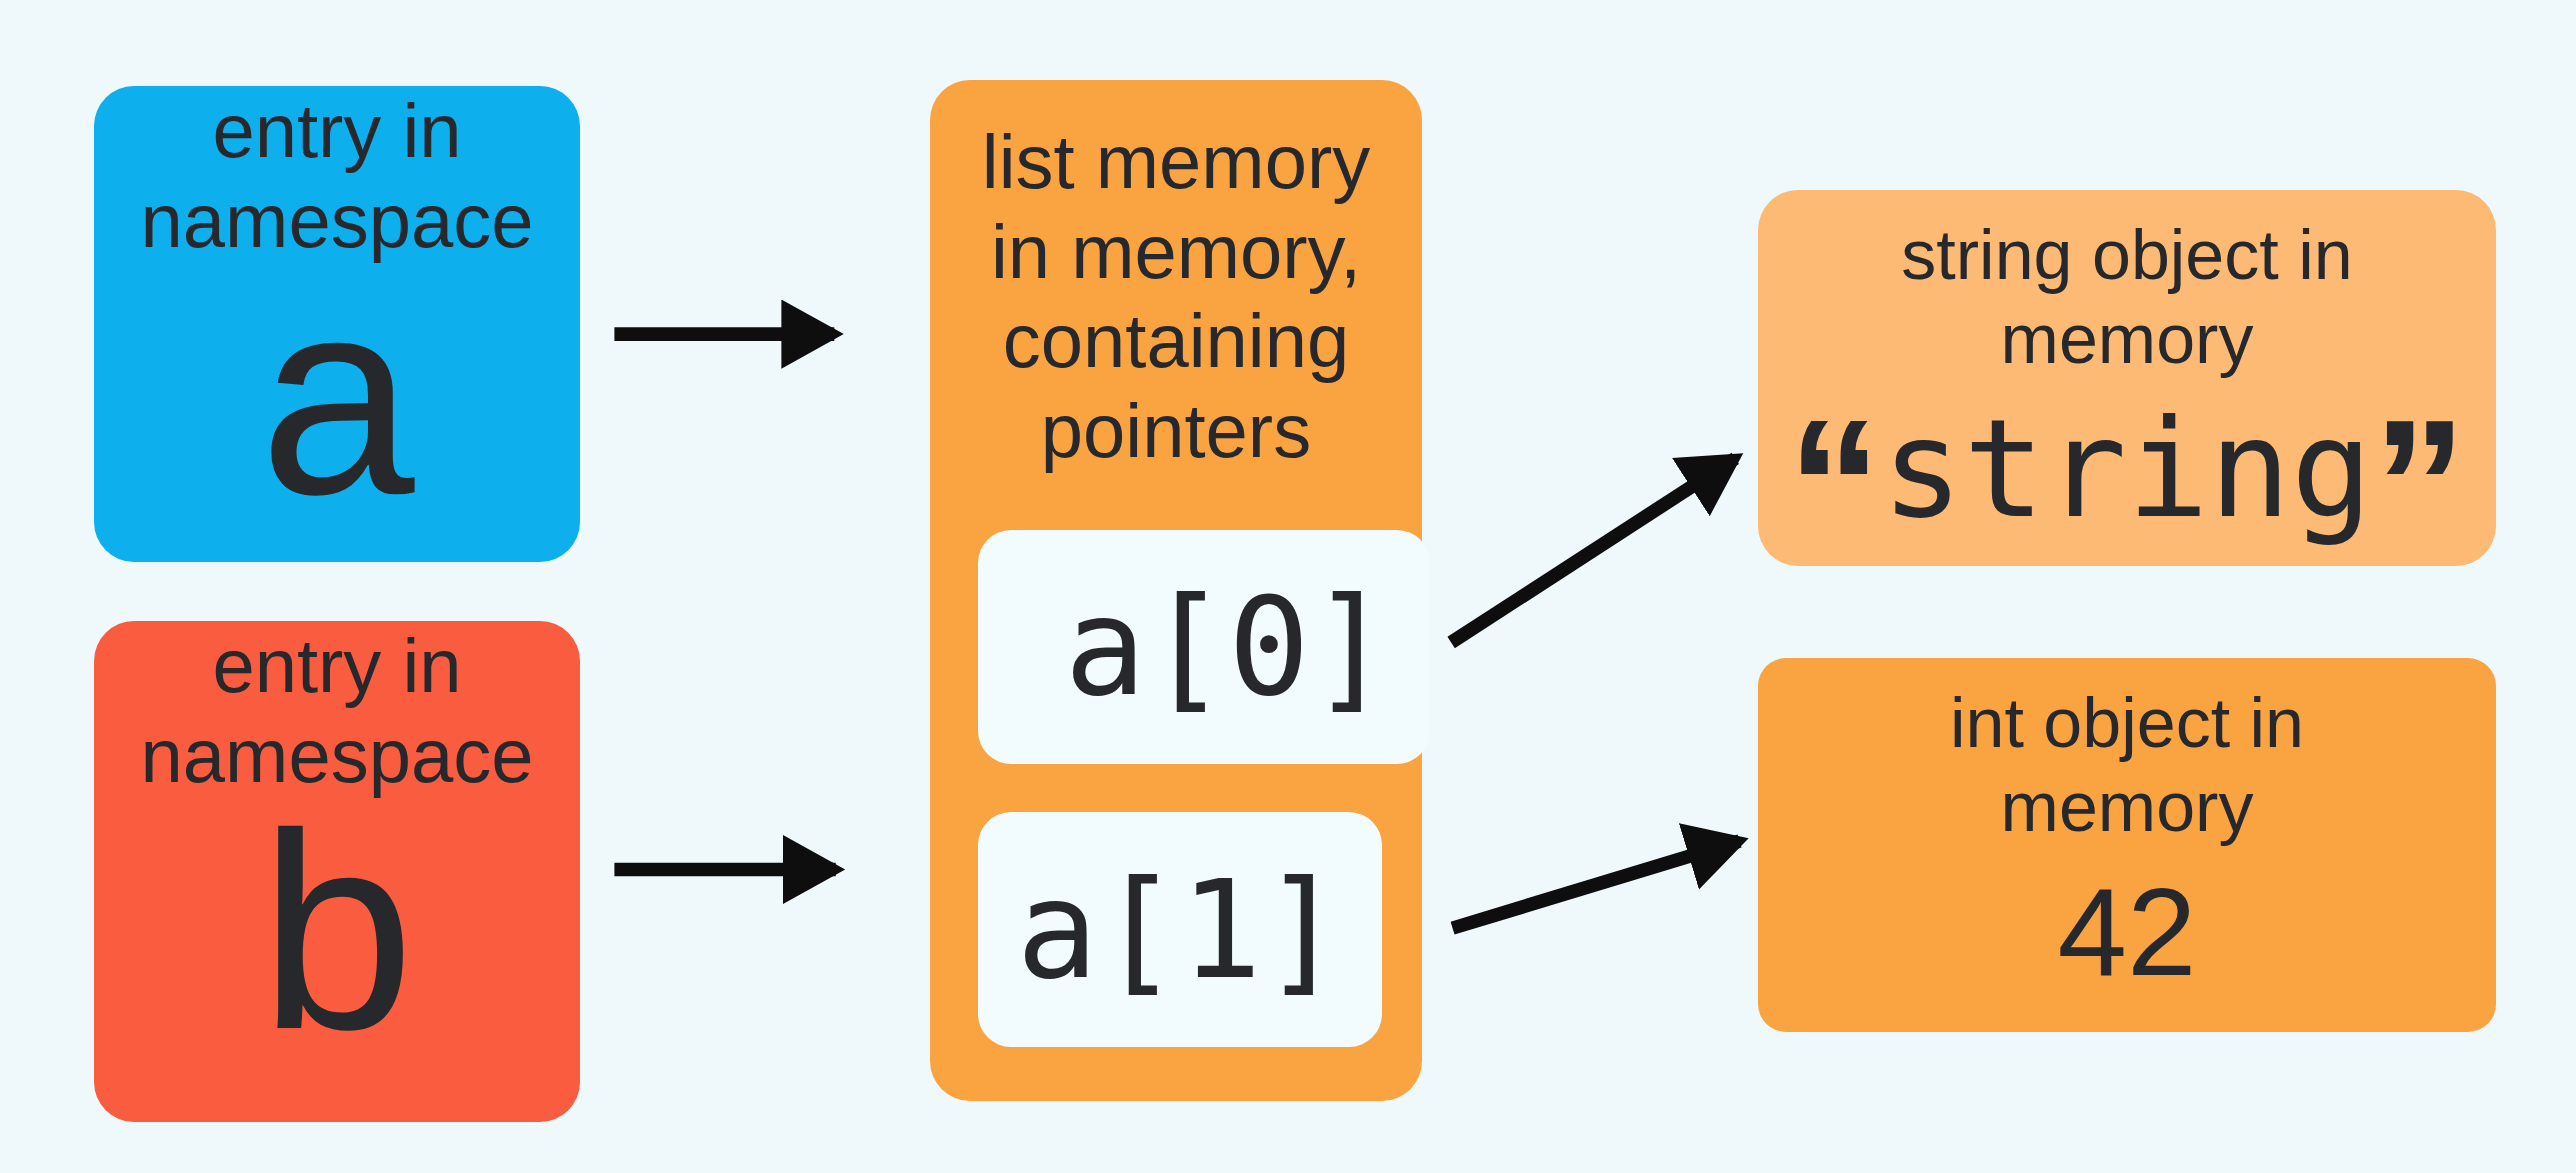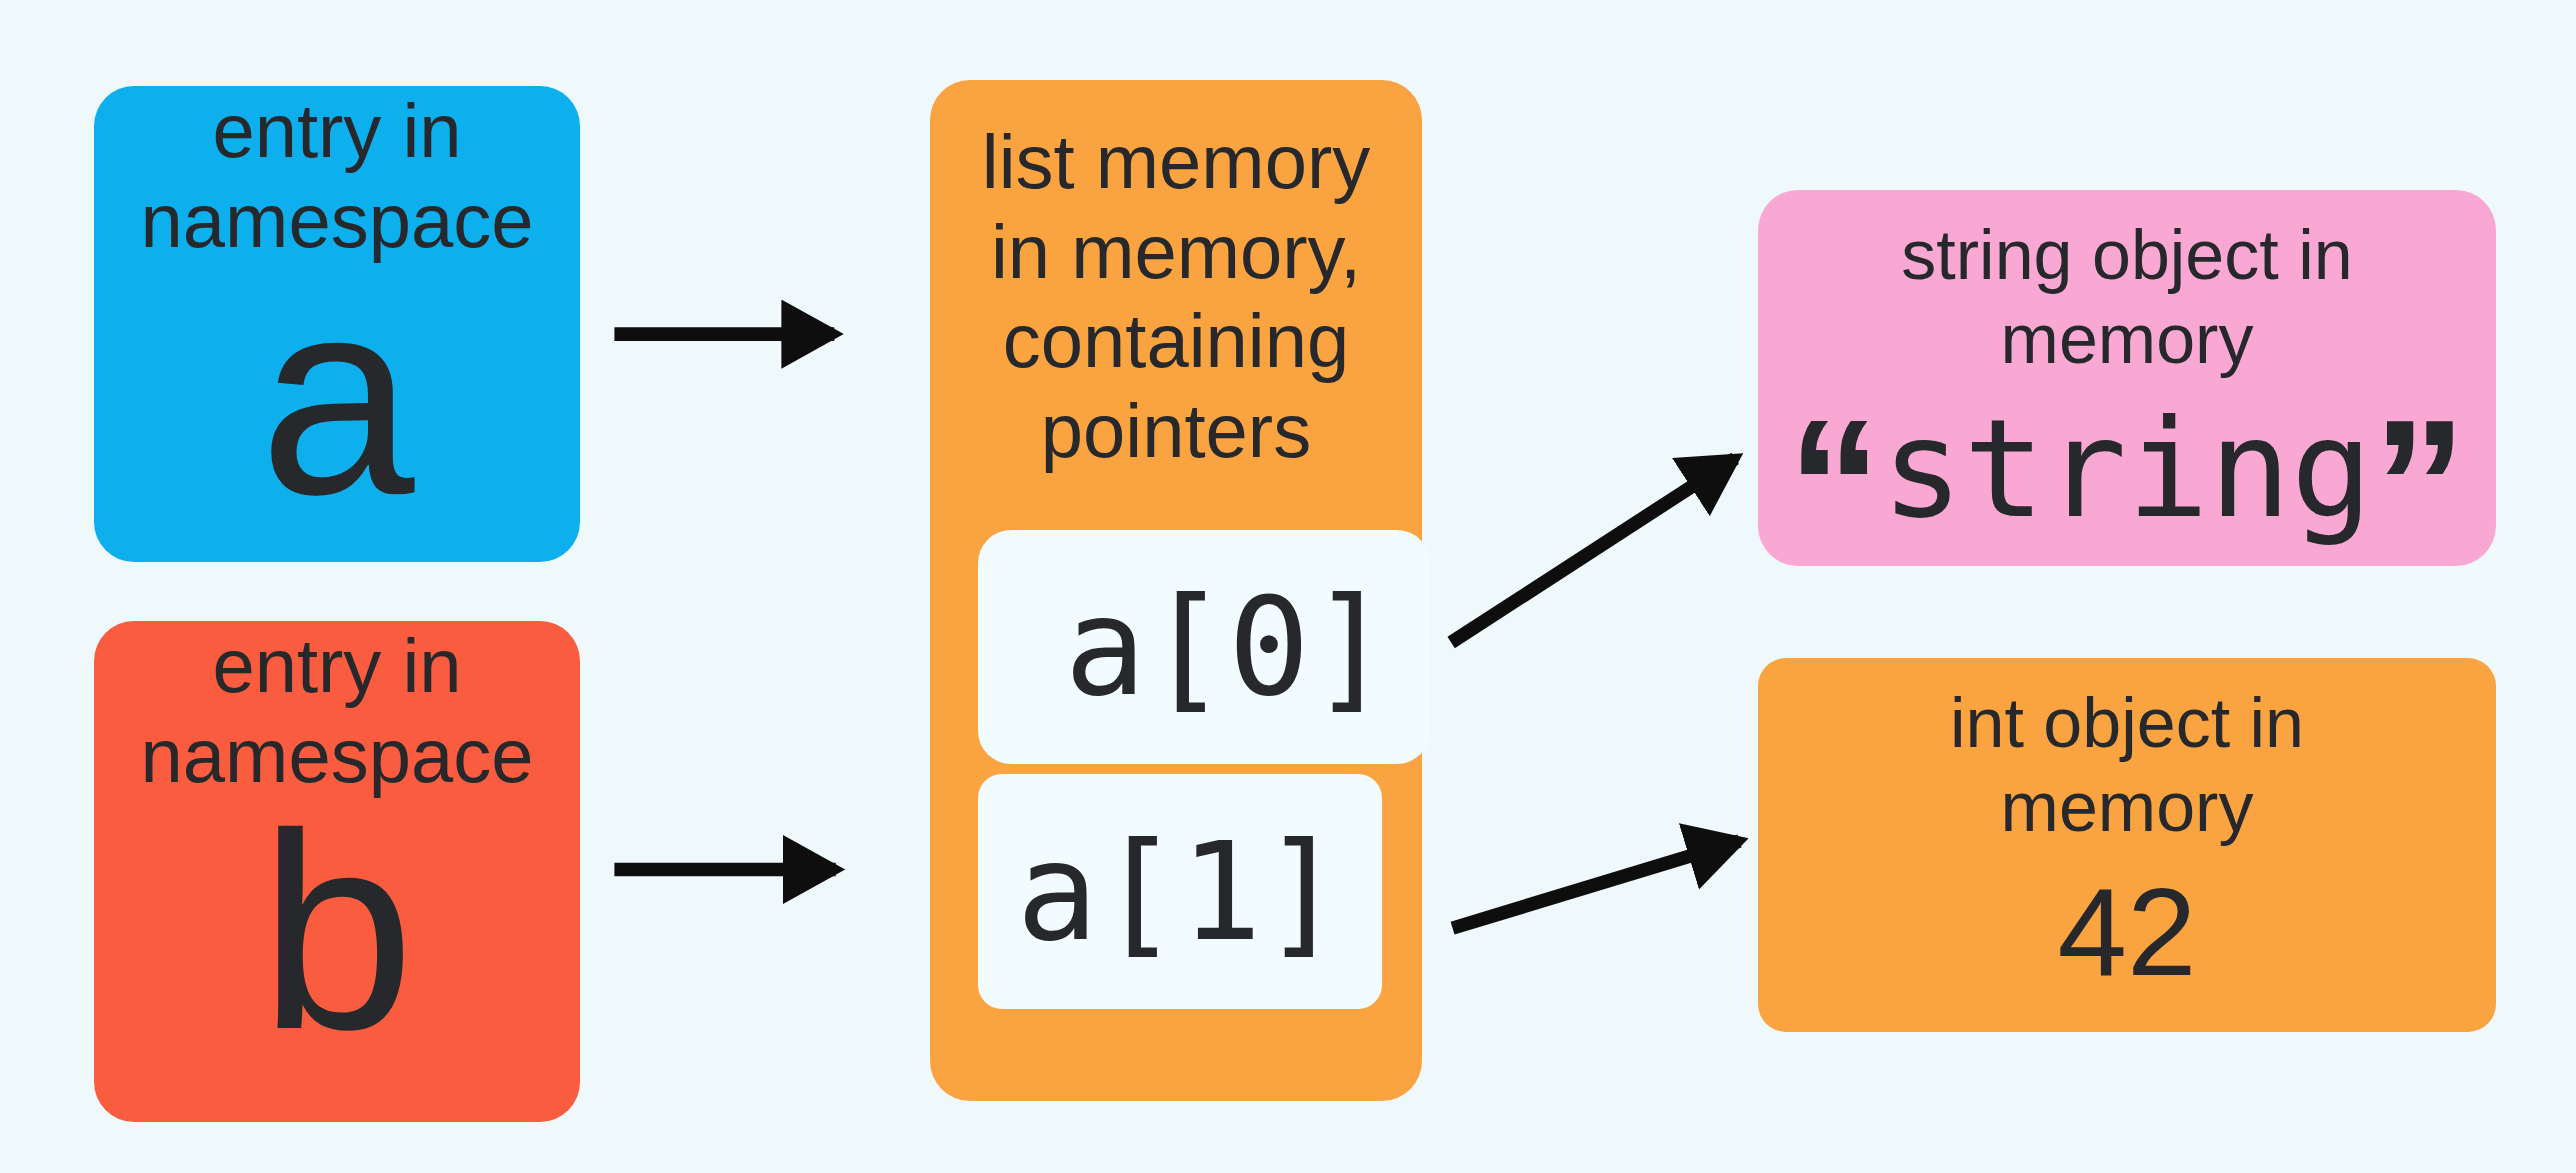--- a/index.html
+++ b/index.html
@@ -4,33 +4,33 @@
 <style>
   html,body{margin:0;padding:0;background:#EFF9FC;}
   .canvas{
     position:relative;width:2576px;height:1173px;background:#EFF9FC;
     font-family:"Liberation Sans",sans-serif;color:#26282B;overflow:hidden;
   }
   .node{position:absolute;border-radius:40px;display:flex;flex-direction:column;align-items:center;box-sizing:border-box;}
   .node-blue{left:94px;top:86px;width:486px;height:476px;background:#0DAFED;}
   .node-red{left:94px;top:621px;width:486px;height:501px;background:#F95C3F;}
   .node-list{left:930px;top:80px;width:492px;height:1021px;background:#F9A441;}
-  .node-string{left:1758px;top:190px;width:738px;height:376px;background:#f9a8d4;}
+  .node-string{left:1758px;top:190px;width:738px;height:376px;background:#fdba74;}
   .node-int{left:1758px;top:658px;width:738px;height:374px;background:#F9A441;border-radius:28px;}
   .label{font-size:76px;line-height:1.18;text-align:center;}
   .label-sm{font-size:70px;line-height:1.2;text-align:center;margin-top:23px;}
   .list-label{margin-top:37px;}
   .big-letter{font-size:279px;line-height:0.92;margin-top:2.9px;text-align:center;}
   .pointer-slot{
     position:absolute;left:48px;width:404px;background:#F2FBFD;border-radius:33px;
     display:flex;align-items:center;justify-content:center;
     font-family:"DejaVu Sans Mono",monospace;font-size:136px;color:#26282B;
   }
   .slot-0{top:450px;height:234px;padding-left:48px;}
-  .slot-1{top:694px;height:235px;border-radius:24px;}
+  .slot-1{top:732px;height:235px;}
   .value-string{margin-top:20px;font-family:"DejaVu Sans Mono",monospace;font-size:136px;line-height:1;white-space:nowrap;}
   .quote{font-family:"Liberation Sans",sans-serif;font-size:1.38em;line-height:0;position:relative;top:0.18em;font-weight:bold;}
   .value-int{margin-top:20px;font-size:125px;line-height:1;}
   .arrow-layer{position:absolute;left:0;top:0;pointer-events:none;}
 </style>
 </head>
 <body>
 
 <div class="canvas">
 

